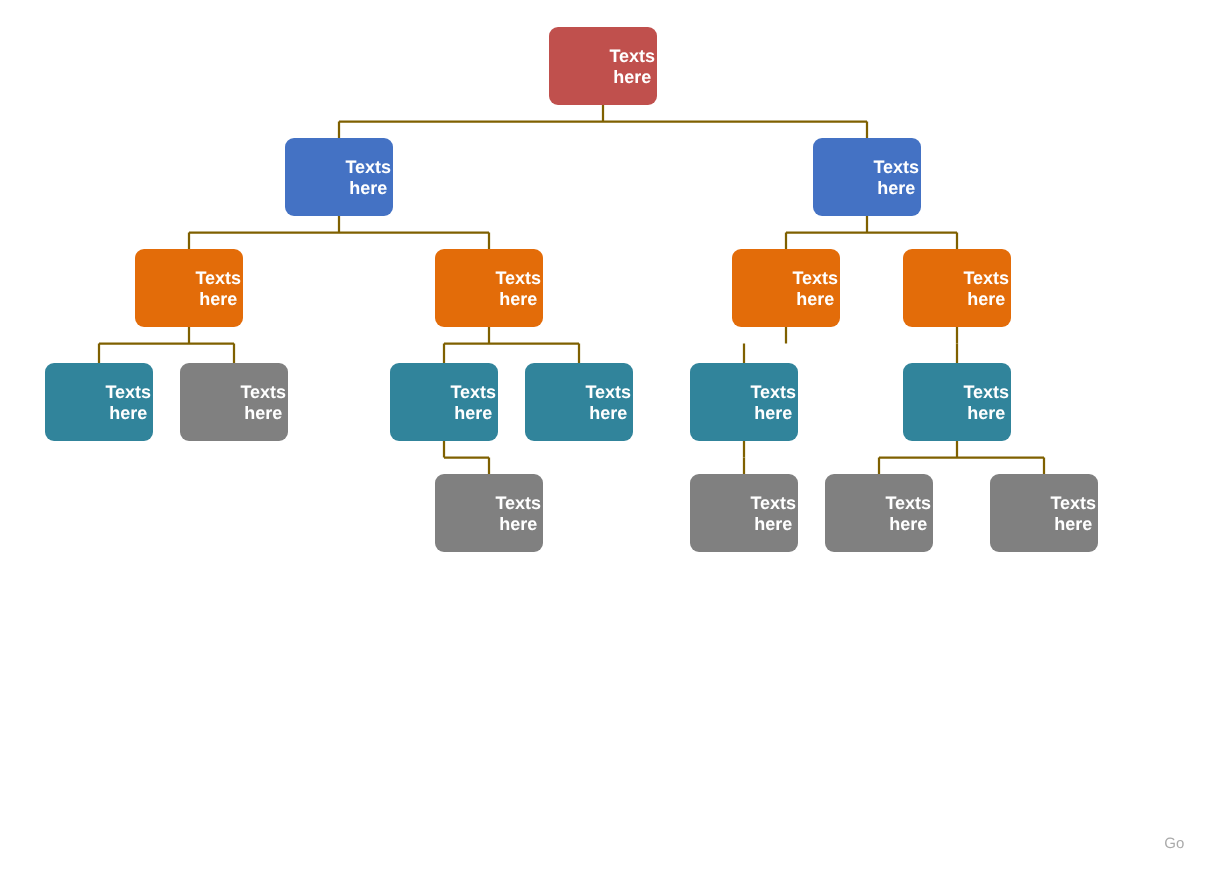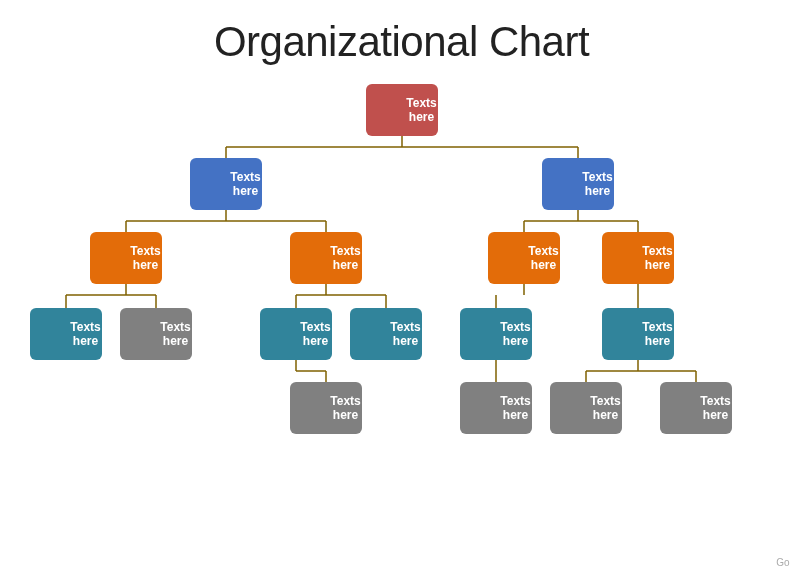--- a/index.html
+++ b/index.html
@@ -81,21 +81,20 @@
       bottom: 4px;
       right: 2px;
       font-size: 10px;
       color: #aaa;
     }
   </style>
 </head>
 <body>
 
 <div class="page">
-  <h1>Organizational Chart</h1>
 
   <div class="chart-container">
 
     <svg class="connectors">
 
       <line class="connector-line" x1="390" y1="52" x2="390" y2="63"></line>
       <line class="connector-line" x1="214" y1="63" x2="566" y2="63"></line>
       <line class="connector-line" x1="214" y1="63" x2="214" y2="74"></line>
       <line class="connector-line" x1="566" y1="63" x2="566" y2="74"></line>
 

